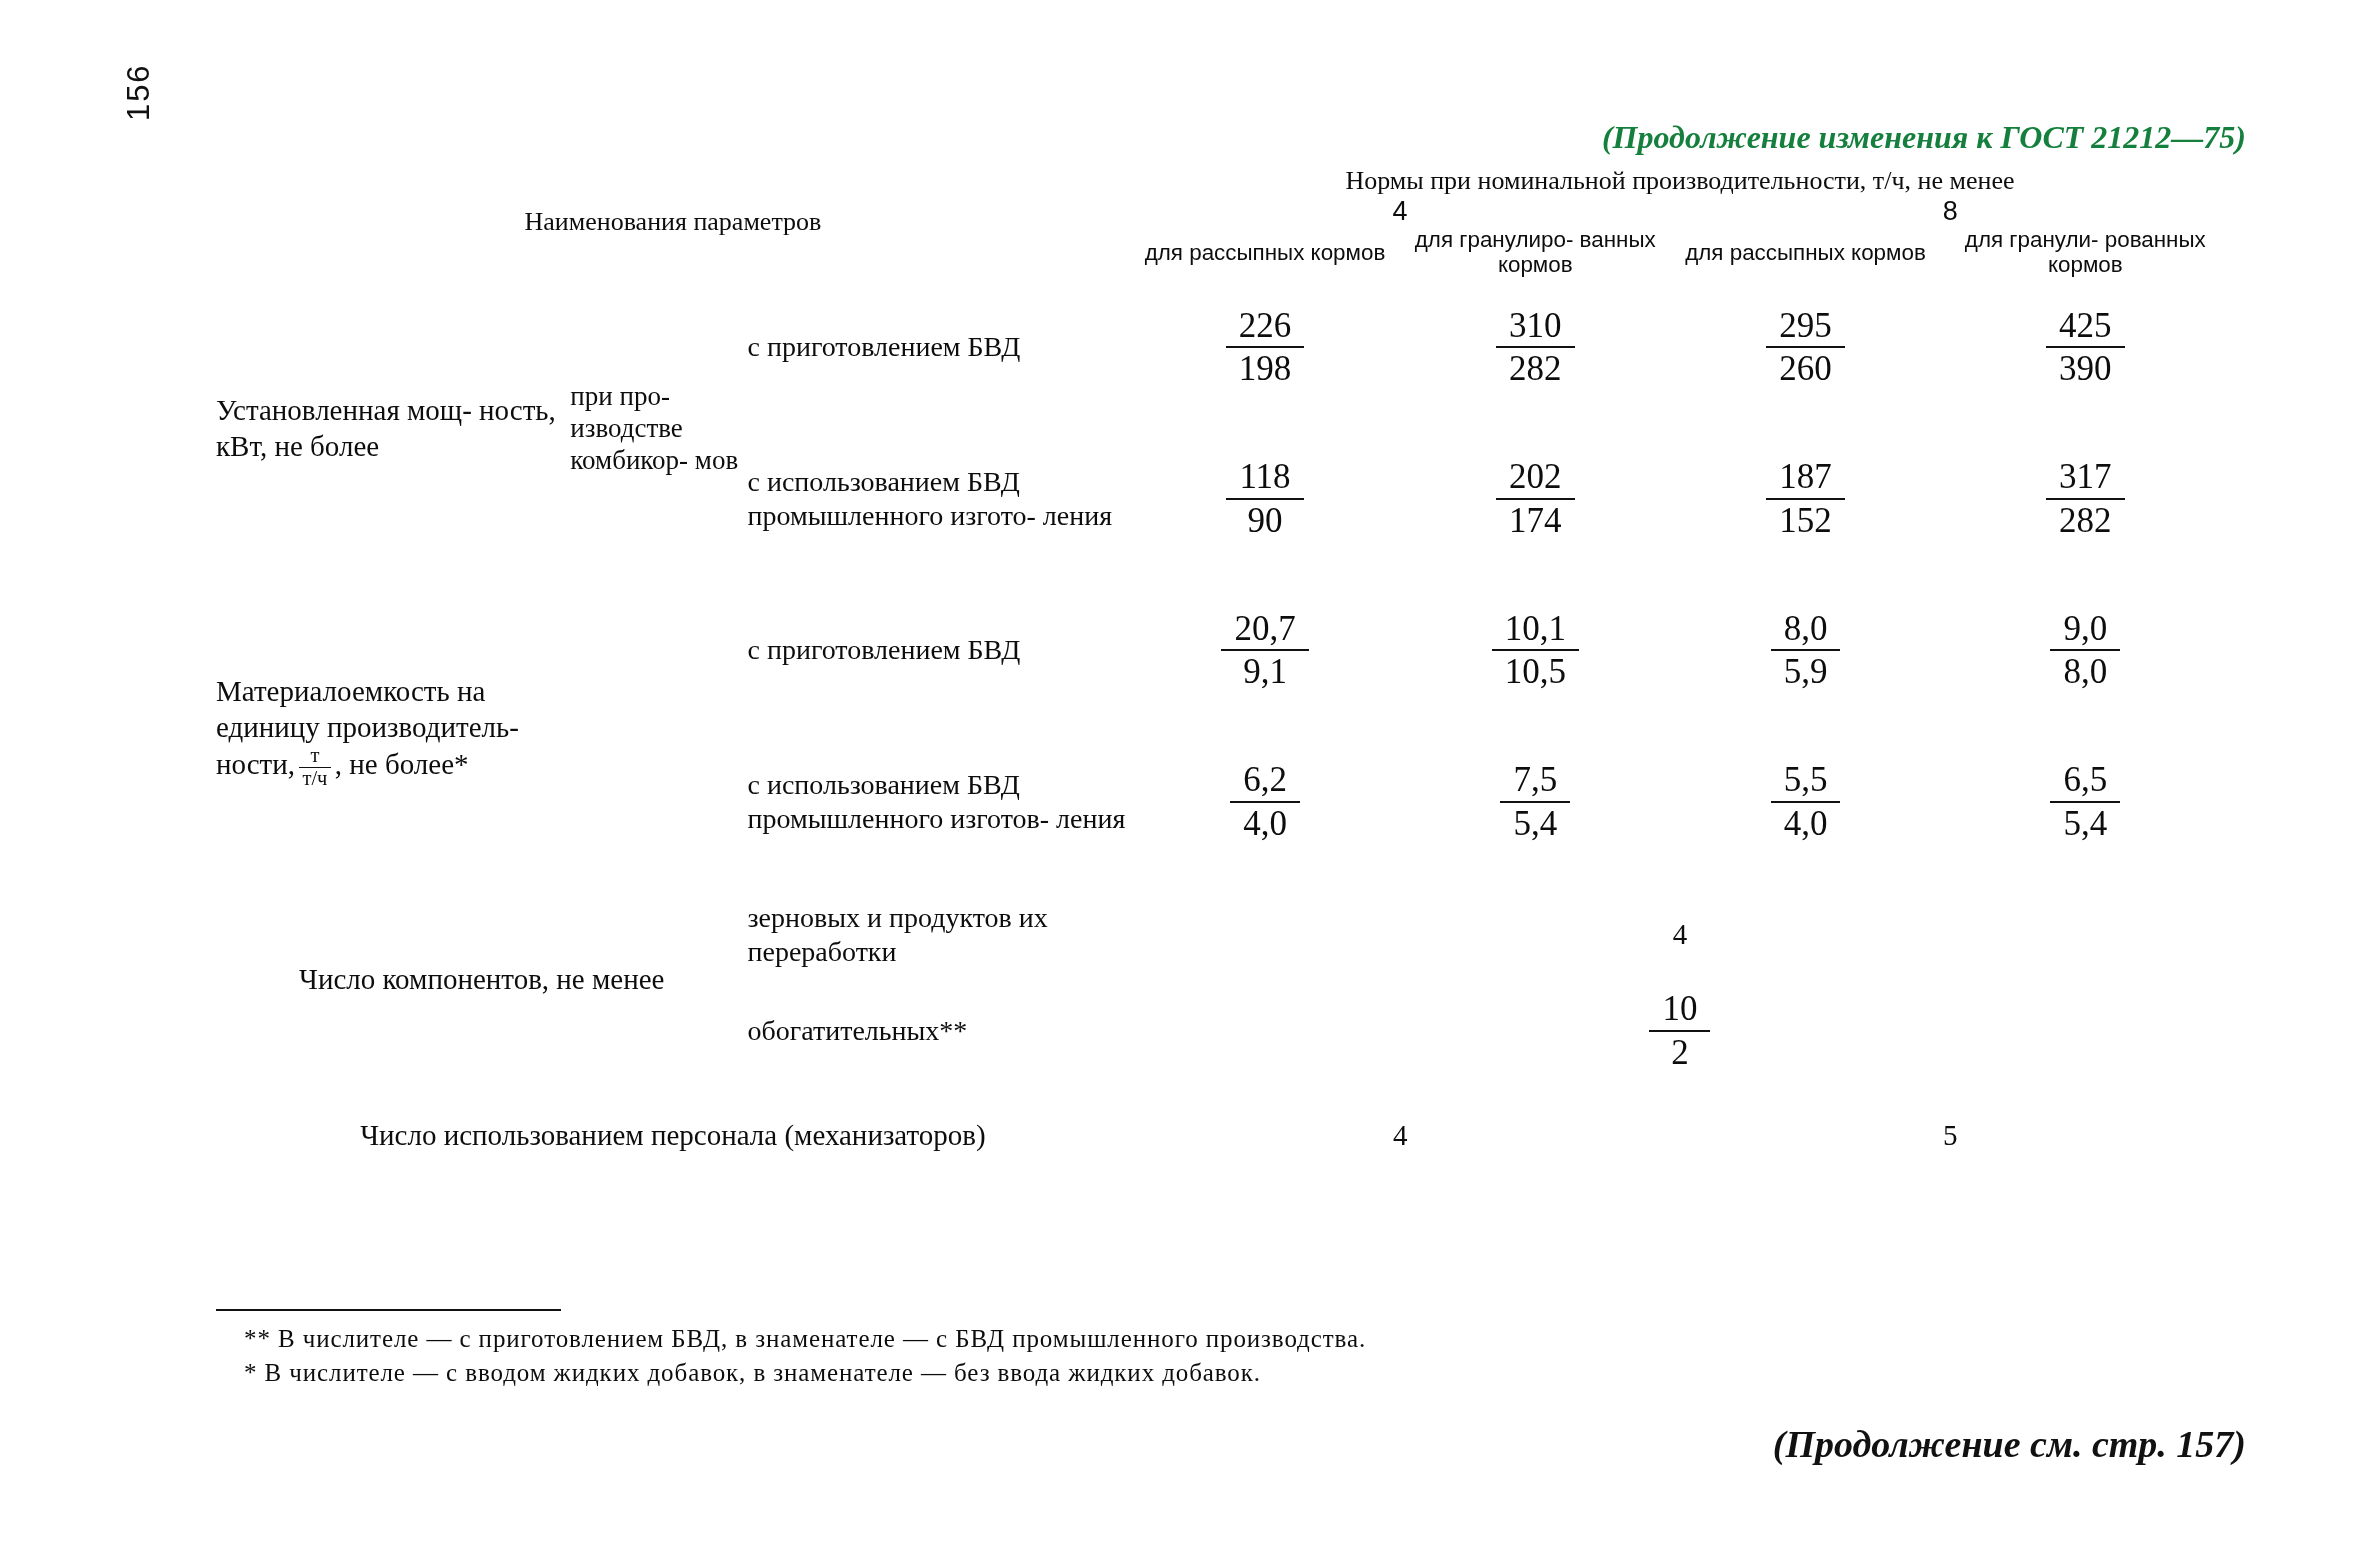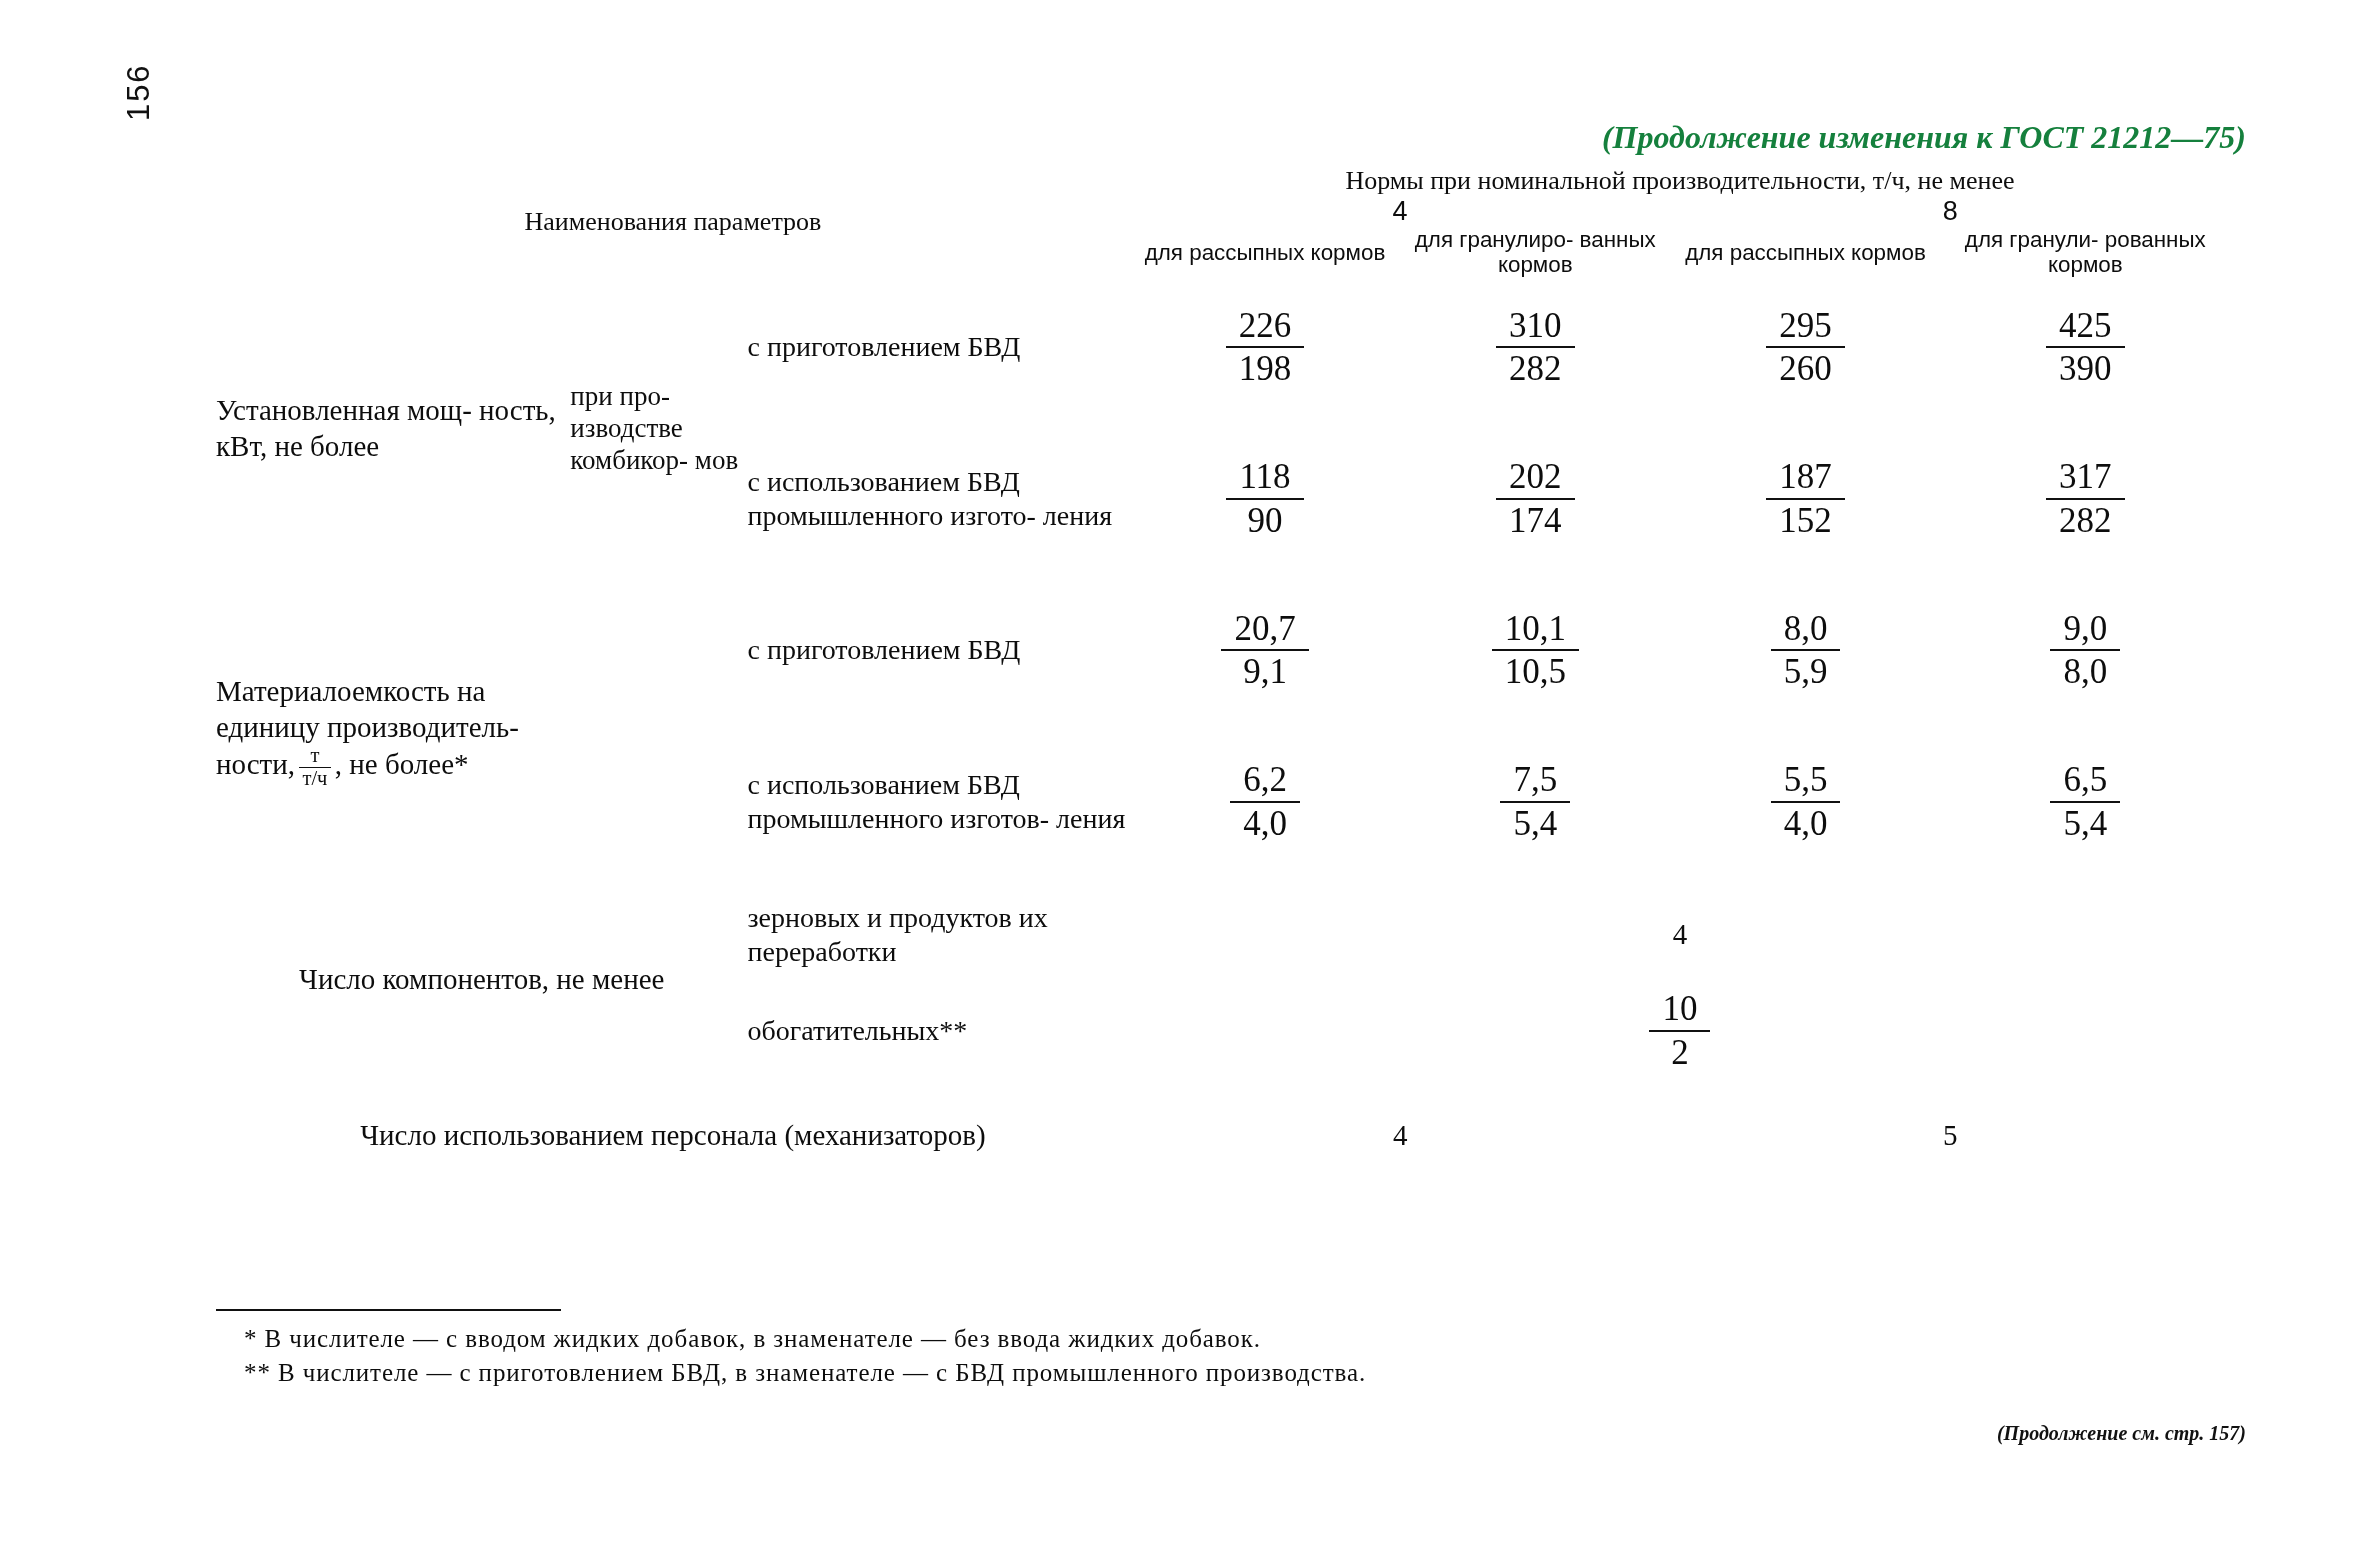--- a/index.html
+++ b/index.html
@@ -45,21 +45,21 @@
     color: #15803d;
     white-space: nowrap;
   }
   .footer-note {
     position: absolute;
     right: 112px;
     top: 1422px;
     font-family: "Liberation Serif", serif;
     font-style: italic;
     font-weight: bold;
-    font-size: 20px;
+    font-size: 38px;
     color: #111;
     white-space: nowrap;
   }
 
   
   .table-wrap {
     position: absolute;
     left: 216px;
     top: 166px;
     width: 2014px;
@@ -314,19 +314,19 @@
           <td class="bt-thick bb-thick param-name center" colspan="3">Число использованием персонала (механизаторов)</td>
           <td class="bt-thick bb-thick bl center val" colspan="2">4</td>
           <td class="bt-thick bb-thick bl center val" colspan="2">5</td>
         </tr>
       </tbody>
     </table>
   </div>
 
   <div class="footnote-rule"></div>
   <div class="footnotes">
+    <div class="spread">** В числителе — с приготовлением БВД, в знаменателе — с БВД промышленного производства.</div>
     <div class="spread">* В числителе — с вводом жидких добавок, в знаменателе — без ввода жидких добавок.</div>
-    <div class="spread">** В числителе — с приготовлением БВД, в знаменателе — с БВД промышленного производства.</div>
   </div>
 
   <div class="footer-note">(Продолжение см. стр. 157)</div>
 </div>
 
 
 </body></html>

